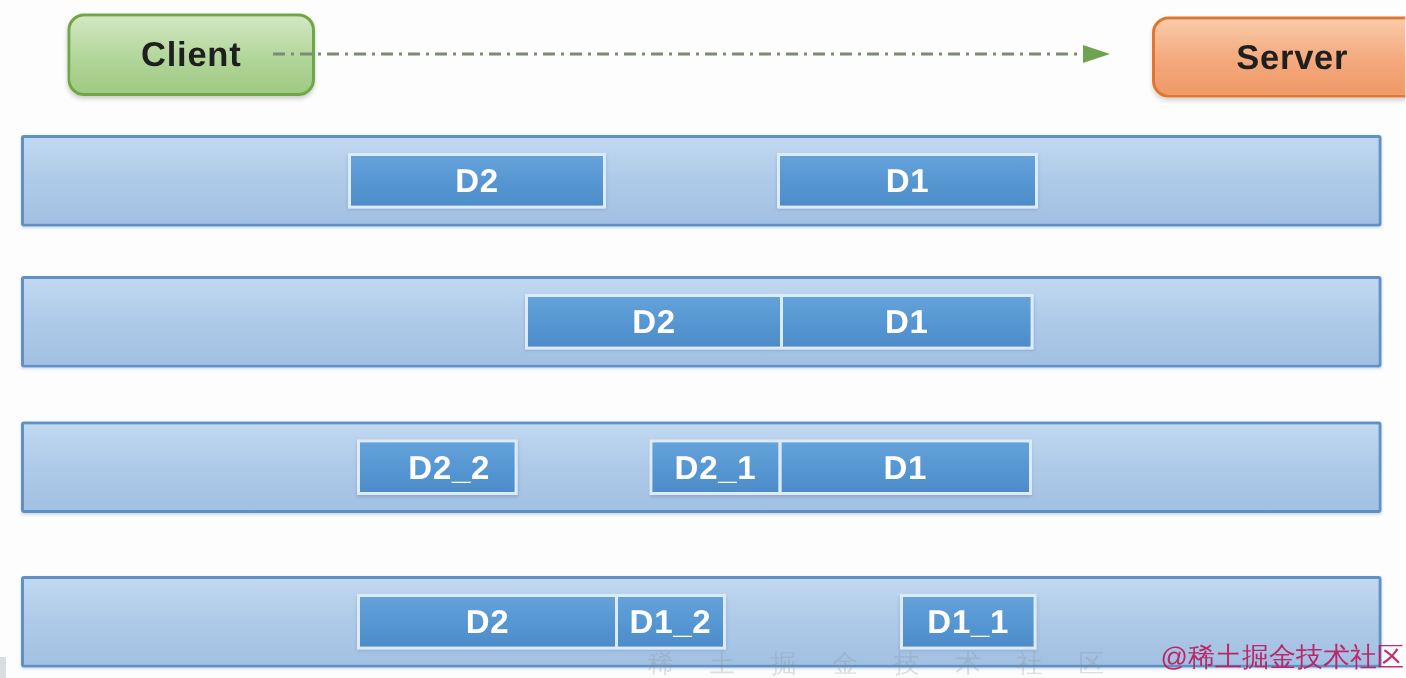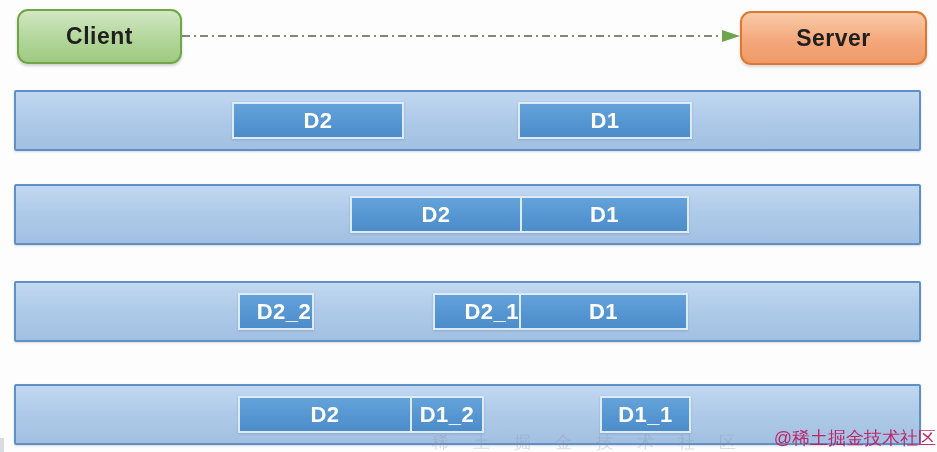--- a/index.html
+++ b/index.html
@@ -19,20 +19,21 @@
   .node {
     position: absolute;
     display: flex;
     align-items: center;
     justify-content: center;
     border-radius: 11px;
     font-size: 23px;
     font-weight: 600;
     color: #1f1f1f;
     letter-spacing: 0.5px;
+    margin-left: 28px;
   }
   .node.client {
     left: 17px; top: 9px;
     width: 161px; height: 51px;
     background: linear-gradient(180deg, #d2e7c2 0%, #b2d69a 55%, #9fca82 100%);
     border: 2px solid #71a646;
     box-shadow: 0 2px 3px rgba(0,0,0,0.18);
   }
   .node.server {
     left: 740px; top: 11px;
@@ -146,26 +147,26 @@
           <div class="segment" style="width: 168px;">
             <span>D2</span>
           </div>
           <div class="segment" style="width: 167px;">
             <span>D1</span>
           </div>
         </div>
       </div>
       <div class="band" style="top: 281px;">
         <div class="group" style="left: 222px;">
-          <div class="segment" style="width: 72px; padding-left: 16px;">
+          <div class="segment" style="width: 103px; padding-left: 16px;">
             <span>D2_2</span>
           </div>
         </div>
         <div class="group" style="left: 417px;">
-          <div class="segment" style="width: 84px; justify-content: flex-end;">
+          <div class="segment" style="width: 84px;">
             <span>D2_1</span>
           </div>
           <div class="segment" style="width: 167px;">
             <span>D1</span>
           </div>
         </div>
       </div>
       <div class="band" style="top: 384px;">
         <div class="group" style="left: 222px;">
           <div class="segment" style="width: 170px;">

